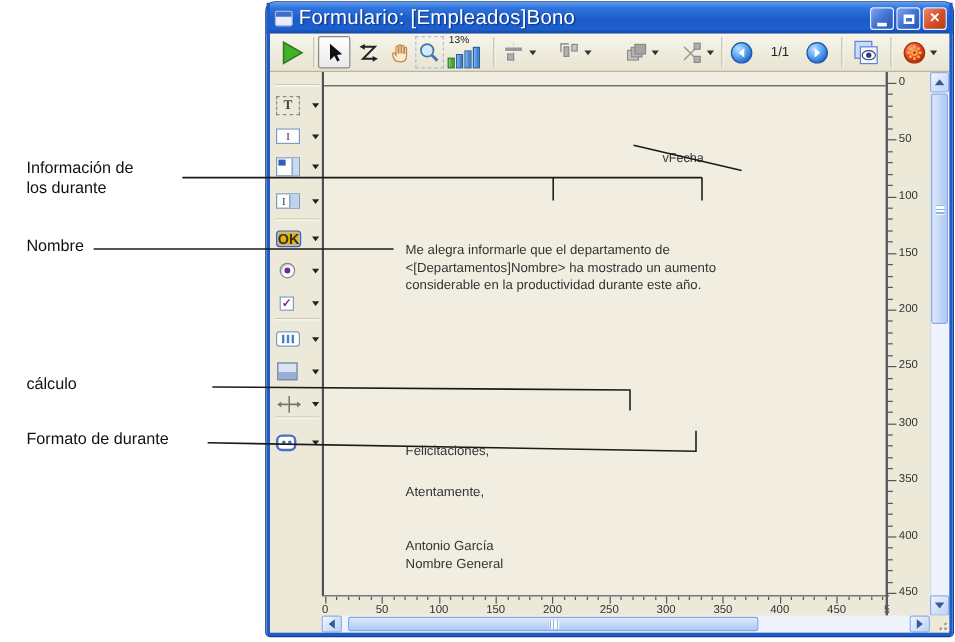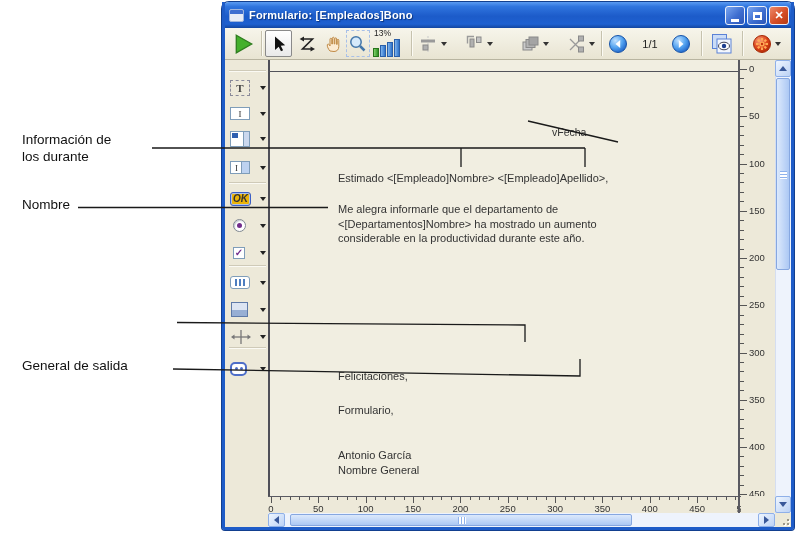--- a/index.html
+++ b/index.html
@@ -22,21 +22,21 @@
        border-radius:0 0 3px 3px;pointer-events:none;z-index:40;}
 
   .titlebar{position:absolute;left:0;top:0;width:572px;height:26px;
        border-radius:7px 7px 0 0;
        background:linear-gradient(180deg,#5A9BF2 0%,#2F74DE 18%,#1C5BC9 55%,#1E60D0 85%,#1346A0 100%);
        display:flex;align-items:center;z-index:30;}
   .appicon{width:15px;height:13px;margin:0 5px 0 7px;position:relative;
        background:#E8ECF6;border:1px solid #9FB4DC;border-radius:2px;}
   .appicon::before{content:"";position:absolute;left:0;top:0;right:0;height:4px;
        background:#3E6ED0;border-radius:1px 1px 0 0;}
-  .title{color:#fff;font-weight:bold;font-size:11px;letter-spacing:.2px;
+  .title{color:#fff;font-weight:normal;font-size:17px;letter-spacing:.2px;
        text-shadow:1px 1px 1px #0a3580;}
   .winbtns{position:absolute;right:5px;top:4px;display:flex;gap:2px;}
   .wbtn{width:20px;height:19px;border:1px solid #EAF0FA;border-radius:3px;
        display:flex;align-items:center;justify-content:center;color:#fff;
        font-size:11px;font-weight:bold;line-height:1;}
   .wb-blue{background:linear-gradient(135deg,#7AA6F0,#3E6ED0 55%,#2B55B8);}
   .wb-red{background:linear-gradient(135deg,#ED8A6A,#D64E27 55%,#B63B12);}
   .glyph-min{width:8px;height:3px;background:#fff;margin-top:9px;}
   .glyph-max{width:9px;height:8px;border:2px solid #fff;border-top-width:3px;}
 
@@ -72,21 +72,21 @@
        font-family:"Liberation Serif",serif;font-size:9px;color:#333;}
   .ic-list{width:20px;height:16px;background:#fff;border:1px solid #7F9DB9;}
   .ic-list::before{content:"";position:absolute;left:1px;top:1px;width:6px;height:5px;background:#2E5FB0;}
   .ic-list::after{content:"";position:absolute;right:0;top:0;bottom:0;width:5px;
        background:#CBD8EE;border-left:1px solid #7F9DB9;}
   .ic-combo{width:20px;height:13px;background:#fff;border:1px solid #7F9DB9;
        font-family:"Liberation Serif",serif;font-size:9px;color:#333;}
   .ic-combo::after{content:"";position:absolute;right:0;top:0;bottom:0;width:7px;
        background:#BDD2F0 ;border-left:1px solid #7F9DB9;}
   .ic-ok{width:21px;height:14px;background:#eab308;border:1px solid #3A5FC8;border-radius:3px;
-       box-shadow:inset 0 0 0 1px #AEC2E8;font-size:10px;font-weight:bold;color:#333;font-style:italic;}
+       box-shadow:inset 0 0 0 1px #AEC2E8;font-size:12px;font-weight:bold;color:#333;}
   .ic-radio{width:13px;height:13px;border-radius:50%;background:#fff;border:1px solid #808890;
        box-shadow:inset 1px 1px 1px #c8ccd4;}
   .ic-radio::after{content:"";width:5px;height:5px;border-radius:50%;background:#722D8C;}
   .ic-check{width:12px;height:12px;background:#fff;border:1px solid #7F9DB9;
        color:#722D8C;font-weight:bold;font-size:10px;}
   .ic-tab{width:20px;height:13px;background:#fff;border:1px solid #7F9DB9;border-radius:3px;gap:2px;}
   .ic-tab i{display:block;width:2px;height:7px;background:#4E7EC0;}
   .ic-group{width:17px;height:15px;border:1px solid #5F7AA8;
        background:linear-gradient(180deg,#DCE4F2 55%,#98AFD4 55%);}
   .ic-ellipse{width:17px;height:14px;background:#fff;border:2px solid #4E6EC8;border-radius:5px;gap:2px;}
@@ -143,23 +143,24 @@
 
   <div id="annhost">
       <div class="ann" style="top: 131px;">
         <div>Información de</div>
         <div>los durante</div>
       </div>
       <div class="ann" style="top: 196px;">
         <div>Nombre</div>
       </div>
       <div class="ann" style="top: 311px;">
+        <div>cálculo</div>
       </div>
       <div class="ann" style="top: 357px;">
-        <div>General de salida</div>
+        <div>Formato de durante</div>
       </div>
     </div>
 
   <div id="win">
 
     <div class="titlebar">
       <span class="appicon"></span>
       <span class="title">Formulario: [Empleados]Bono</span>
       <span class="winbtns">
         <span class="wbtn wb-blue">
@@ -376,26 +377,25 @@
           </span>
           <span class="pdd"></span>
       </span>
     </div>
 
     <div class="canvas"></div>
     <div class="pageline-h"></div>
     <div class="vdiv"></div>
 
     <div id="letter">
-        <div class="para" style="top: 169px;">Estimado &lt;[Empleado]Nombre&gt; &lt;[Empleado]Apellido&gt;,</div>
         <div class="para" style="top: 200px;">Me alegra informarle que el departamento de
 &lt;[Departamentos]Nombre&gt; ha mostrado un aumento
 considerable en la productividad durante este año.</div>
         <div class="para" style="top: 367px;">Felicitaciones,</div>
-        <div class="para" style="top: 401px;">Formulario,</div>
+        <div class="para" style="top: 401px;">Atentamente,</div>
         <div class="para" style="top: 446px;">Antonio García
 Nombre General</div>
       </div>
     <div id="vfecha">vFecha</div>
 
     <div class="vruler" id="vruler">
         <div class="vtick major" style="top: 9px;"></div>
         <div class="vlab" style="top: 4px;">0</div>
         <div class="vtick" style="top: 18.45px;"></div>
         <div class="vtick" style="top: 27.9px;"></div>

